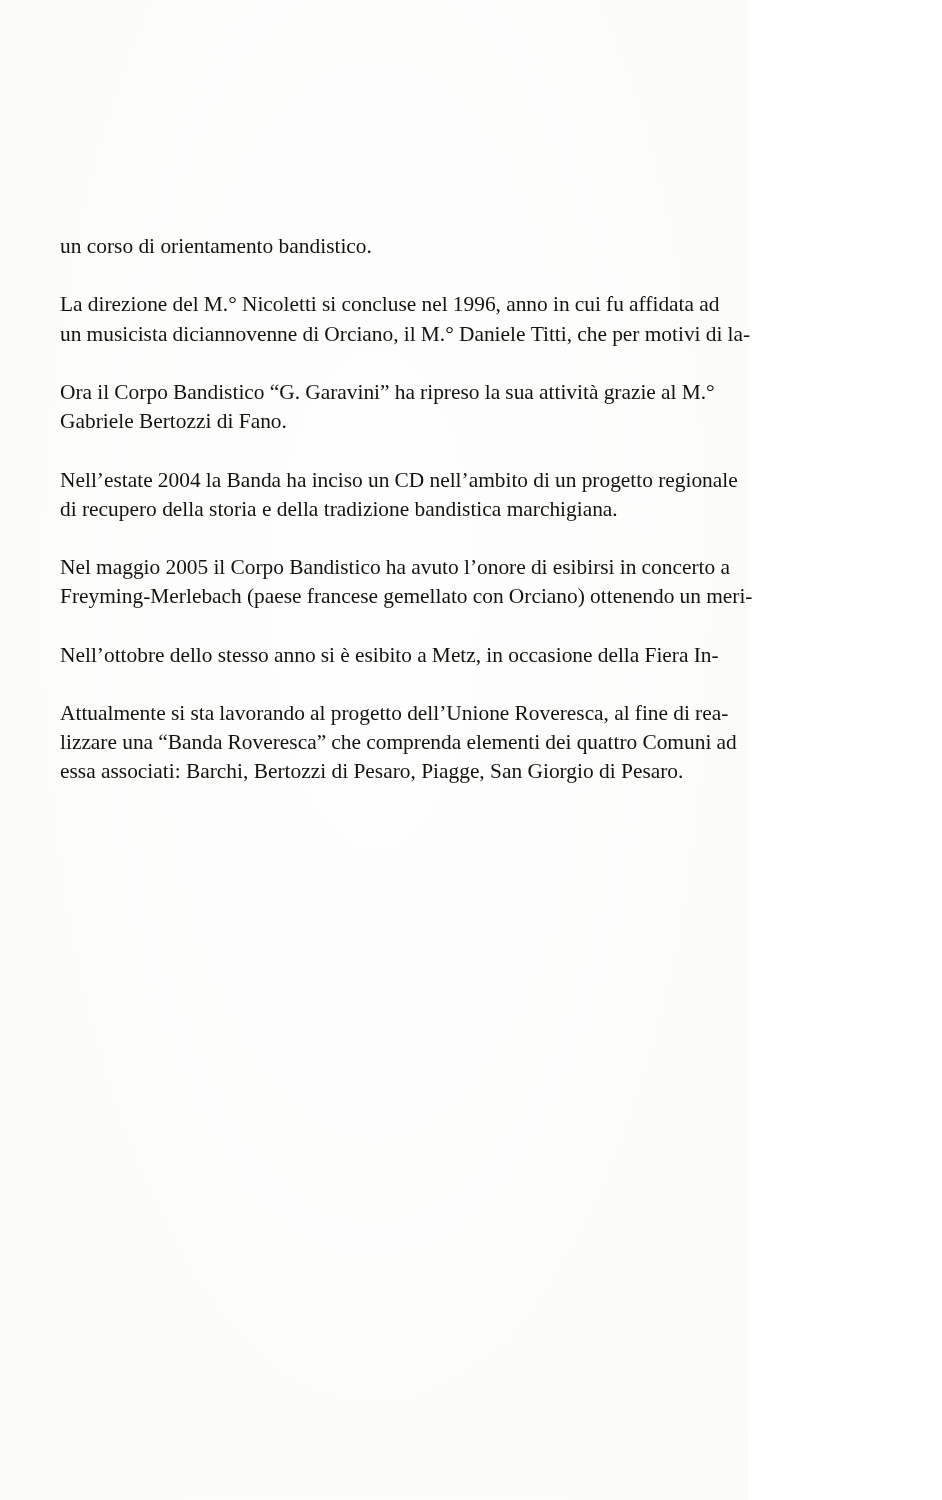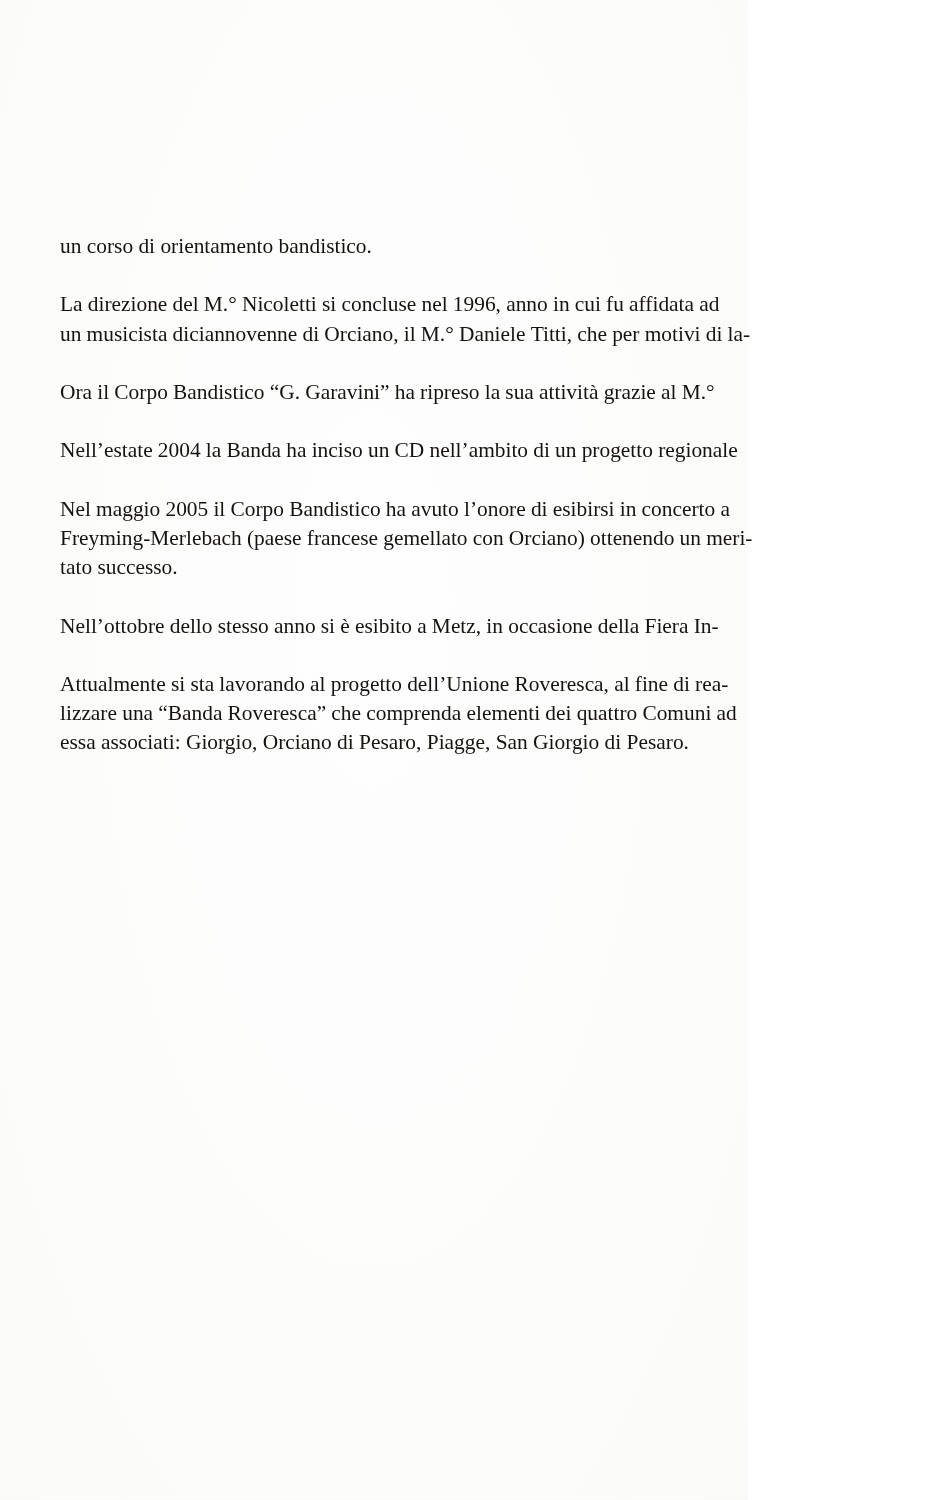--- a/index.html
+++ b/index.html
@@ -102,38 +102,39 @@
       <span class="ln last"><span>un corso di orientamento bandistico.</span></span>
     </p>
 
     <p class="no-indent">
       <span class="ln"><span class="spacer"></span><span style="white-space: nowrap;"><span>La</span><span style="display: inline-block; width: 5.2px;"></span><span>direzione</span><span style="display: inline-block; width: 5.2px;"></span><span>del</span><span style="display: inline-block; width: 5.2px;"></span><span>M.°</span><span style="display: inline-block; width: 5.2px;"></span><span>Nicoletti</span><span style="display: inline-block; width: 5.2px;"></span><span>si</span><span style="display: inline-block; width: 5.2px;"></span><span>concluse</span><span style="display: inline-block; width: 5.2px;"></span><span>nel</span><span style="display: inline-block; width: 5.2px;"></span><span>1996,</span><span style="display: inline-block; width: 5.2px;"></span><span>anno</span><span style="display: inline-block; width: 5.2px;"></span><span>in</span><span style="display: inline-block; width: 5.2px;"></span><span>cui</span><span style="display: inline-block; width: 5.2px;"></span><span>fu</span><span style="display: inline-block; width: 5.2px;"></span><span>affidata</span><span style="display: inline-block; width: 5.2px;"></span><span>ad</span></span></span>
       <span class="ln"><span style="white-space: nowrap;"><span>un</span><span style="display: inline-block; width: 5.2px;"></span><span>musicista</span><span style="display: inline-block; width: 5.2px;"></span><span>diciannovenne</span><span style="display: inline-block; width: 5.2px;"></span><span>di</span><span style="display: inline-block; width: 5.2px;"></span><span>Orciano,</span><span style="display: inline-block; width: 5.2px;"></span><span>il</span><span style="display: inline-block; width: 5.2px;"></span><span>M.°</span><span style="display: inline-block; width: 5.2px;"></span><span>Daniele</span><span style="display: inline-block; width: 5.2px;"></span><span>Titti,</span><span style="display: inline-block; width: 5.2px;"></span><span>che</span><span style="display: inline-block; width: 5.2px;"></span><span>per</span><span style="display: inline-block; width: 5.2px;"></span><span>motivi</span><span style="display: inline-block; width: 5.2px;"></span><span>di</span><span style="display: inline-block; width: 5.2px;"></span><span>la-</span></span></span>
     </p>
 
     <p class="no-indent">
       <span class="ln"><span class="spacer"></span><span style="white-space: nowrap;"><span>Ora</span><span style="display: inline-block; width: 5.2px;"></span><span>il</span><span style="display: inline-block; width: 5.2px;"></span><span>Corpo</span><span style="display: inline-block; width: 5.2px;"></span><span>Bandistico</span><span style="display: inline-block; width: 5.2px;"></span><span>“G.</span><span style="display: inline-block; width: 5.2px;"></span><span>Garavini”</span><span style="display: inline-block; width: 5.2px;"></span><span>ha</span><span style="display: inline-block; width: 5.2px;"></span><span>ripreso</span><span style="display: inline-block; width: 5.2px;"></span><span>la</span><span style="display: inline-block; width: 5.2px;"></span><span>sua</span><span style="display: inline-block; width: 5.2px;"></span><span>attività</span><span style="display: inline-block; width: 5.2px;"></span><span>grazie</span><span style="display: inline-block; width: 5.2px;"></span><span>al</span><span style="display: inline-block; width: 5.2px;"></span><span>M.°</span></span></span>
+      <span class="ln last"><span>Gabriele Bertozzi di Fano.</span></span>
     </p>
 
     <p class="no-indent">
       <span class="ln"><span class="spacer"></span><span style="white-space: nowrap;"><span>Nell’estate</span><span style="display: inline-block; width: 5.2px;"></span><span>2004</span><span style="display: inline-block; width: 5.2px;"></span><span>la</span><span style="display: inline-block; width: 5.2px;"></span><span>Banda</span><span style="display: inline-block; width: 5.2px;"></span><span>ha</span><span style="display: inline-block; width: 5.2px;"></span><span>inciso</span><span style="display: inline-block; width: 5.2px;"></span><span>un</span><span style="display: inline-block; width: 5.2px;"></span><span>CD</span><span style="display: inline-block; width: 5.2px;"></span><span>nell’ambito</span><span style="display: inline-block; width: 5.2px;"></span><span>di</span><span style="display: inline-block; width: 5.2px;"></span><span>un</span><span style="display: inline-block; width: 5.2px;"></span><span>progetto</span><span style="display: inline-block; width: 5.2px;"></span><span>regionale</span></span></span>
+      <span class="ln last"><span>di recupero della storia e della tradizione bandistica marchigiana.</span></span>
     </p>
 
     <p class="no-indent">
       <span class="ln"><span class="spacer"></span><span style="white-space: nowrap;"><span>Nel</span><span style="display: inline-block; width: 5.2px;"></span><span>maggio</span><span style="display: inline-block; width: 5.2px;"></span><span>2005</span><span style="display: inline-block; width: 5.2px;"></span><span>il</span><span style="display: inline-block; width: 5.2px;"></span><span>Corpo</span><span style="display: inline-block; width: 5.2px;"></span><span>Bandistico</span><span style="display: inline-block; width: 5.2px;"></span><span>ha</span><span style="display: inline-block; width: 5.2px;"></span><span>avuto</span><span style="display: inline-block; width: 5.2px;"></span><span>l’onore</span><span style="display: inline-block; width: 5.2px;"></span><span>di</span><span style="display: inline-block; width: 5.2px;"></span><span>esibirsi</span><span style="display: inline-block; width: 5.2px;"></span><span>in</span><span style="display: inline-block; width: 5.2px;"></span><span>concerto</span><span style="display: inline-block; width: 5.2px;"></span><span>a</span></span></span>
       <span class="ln"><span style="white-space: nowrap;"><span>Freyming-Merlebach</span><span style="display: inline-block; width: 5.2px;"></span><span>(paese</span><span style="display: inline-block; width: 5.2px;"></span><span>francese</span><span style="display: inline-block; width: 5.2px;"></span><span>gemellato</span><span style="display: inline-block; width: 5.2px;"></span><span>con</span><span style="display: inline-block; width: 5.2px;"></span><span>Orciano)</span><span style="display: inline-block; width: 5.2px;"></span><span>ottenendo</span><span style="display: inline-block; width: 5.2px;"></span><span>un</span><span style="display: inline-block; width: 5.2px;"></span><span>meri-</span></span></span>
-      <span class="ln last"><span>tato successo.</span></span>
     </p>
 
     <p class="no-indent">
       <span class="ln"><span class="spacer"></span><span style="white-space: nowrap;"><span>Nell’ottobre</span><span style="display: inline-block; width: 5.2px;"></span><span>dello</span><span style="display: inline-block; width: 5.2px;"></span><span>stesso</span><span style="display: inline-block; width: 5.2px;"></span><span>anno</span><span style="display: inline-block; width: 5.2px;"></span><span>si</span><span style="display: inline-block; width: 5.2px;"></span><span>è</span><span style="display: inline-block; width: 5.2px;"></span><span>esibito</span><span style="display: inline-block; width: 5.2px;"></span><span>a</span><span style="display: inline-block; width: 5.2px;"></span><span>Metz,</span><span style="display: inline-block; width: 5.2px;"></span><span>in</span><span style="display: inline-block; width: 5.2px;"></span><span>occasione</span><span style="display: inline-block; width: 5.2px;"></span><span>della</span><span style="display: inline-block; width: 5.2px;"></span><span>Fiera</span><span style="display: inline-block; width: 5.2px;"></span><span>In-</span></span></span>
     </p>
 
     <p class="no-indent">
       <span class="ln"><span class="spacer"></span><span style="white-space: nowrap;"><span>Attualmente</span><span style="display: inline-block; width: 5.2px;"></span><span>si</span><span style="display: inline-block; width: 5.2px;"></span><span>sta</span><span style="display: inline-block; width: 5.2px;"></span><span>lavorando</span><span style="display: inline-block; width: 5.2px;"></span><span>al</span><span style="display: inline-block; width: 5.2px;"></span><span>progetto</span><span style="display: inline-block; width: 5.2px;"></span><span>dell’Unione</span><span style="display: inline-block; width: 5.2px;"></span><span>Roveresca,</span><span style="display: inline-block; width: 5.2px;"></span><span>al</span><span style="display: inline-block; width: 5.2px;"></span><span>fine</span><span style="display: inline-block; width: 5.2px;"></span><span>di</span><span style="display: inline-block; width: 5.2px;"></span><span>rea-</span></span></span>
       <span class="ln"><span style="white-space: nowrap;"><span>lizzare</span><span style="display: inline-block; width: 5.2px;"></span><span>una</span><span style="display: inline-block; width: 5.2px;"></span><span>“Banda</span><span style="display: inline-block; width: 5.2px;"></span><span>Roveresca”</span><span style="display: inline-block; width: 5.2px;"></span><span>che</span><span style="display: inline-block; width: 5.2px;"></span><span>comprenda</span><span style="display: inline-block; width: 5.2px;"></span><span>elementi</span><span style="display: inline-block; width: 5.2px;"></span><span>dei</span><span style="display: inline-block; width: 5.2px;"></span><span>quattro</span><span style="display: inline-block; width: 5.2px;"></span><span>Comuni</span><span style="display: inline-block; width: 5.2px;"></span><span>ad</span></span></span>
-      <span class="ln last"><span>essa associati: Giorgio, Orciano di Pesaro, Piagge, San Giorgio di Pesaro.</span></span>
+      <span class="ln last"><span>essa associati: Barchi, Bertozzi di Pesaro, Piagge, San Giorgio di Pesaro.</span></span>
     </p>
 
   </div>
 
   <div id="grain"></div>
 </div>
 
 </body></html>

